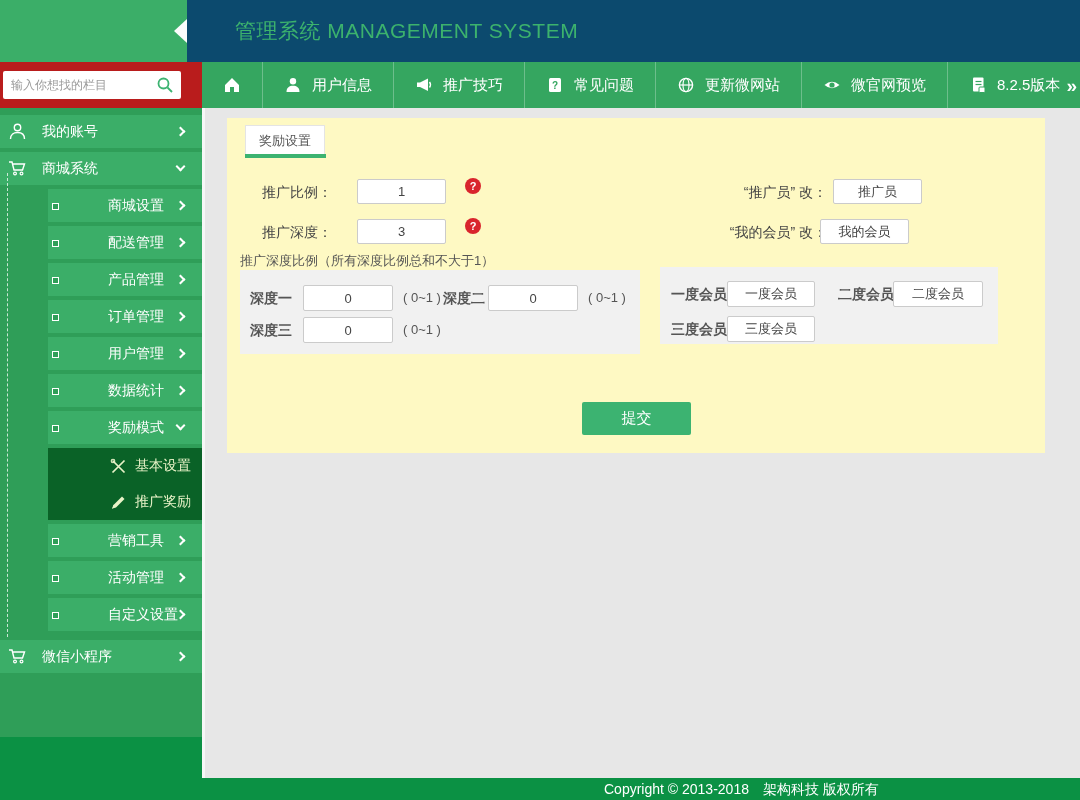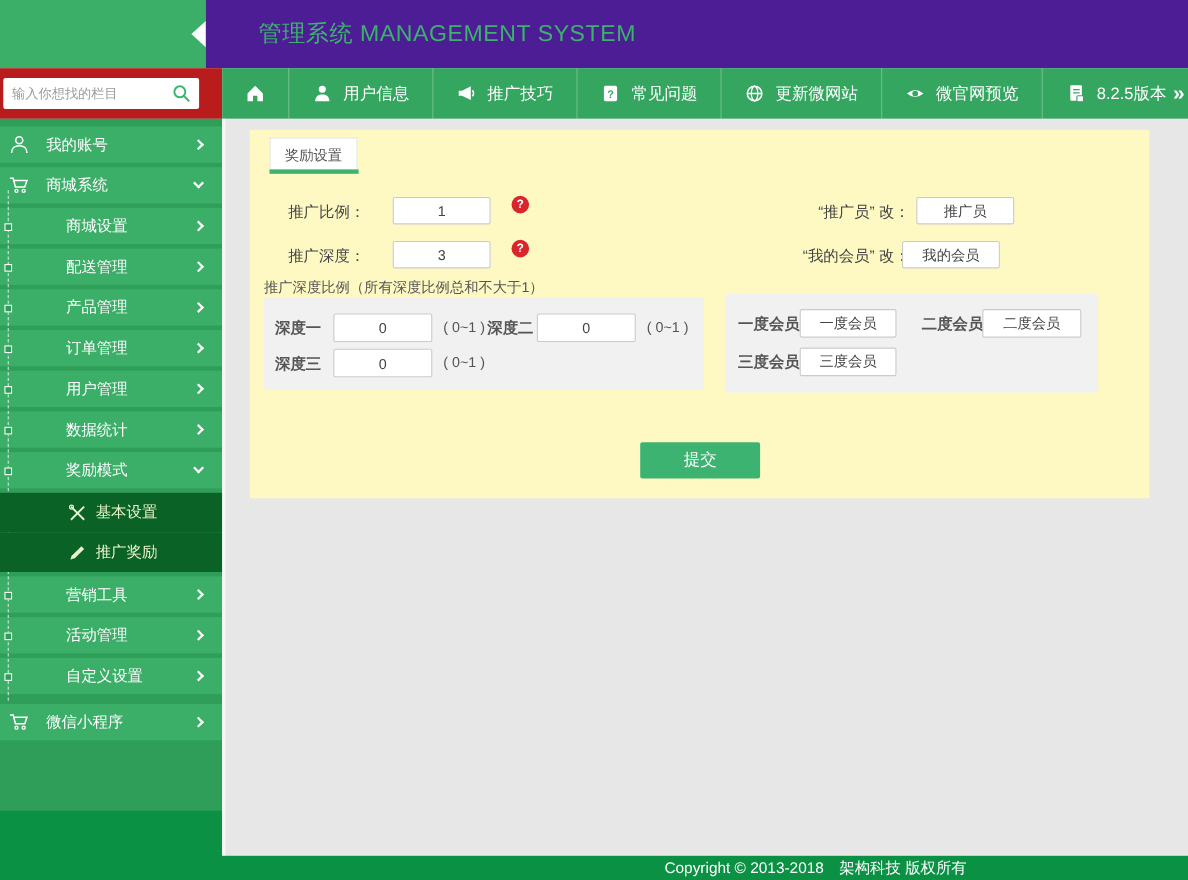--- a/index.html
+++ b/index.html
@@ -3,21 +3,21 @@
 <meta charset="utf-8">
 <style>
   * { box-sizing: border-box; margin: 0; padding: 0; }
   html,body { width:1080px; height:800px; overflow:hidden; }
   body {
     font-family: "Liberation Sans", "DejaVu Sans", sans-serif;
     position: relative; background:#E7E7E7;
   }
   
   .header-block { position:absolute; left:0; top:0; width:187px; height:62px; background:#3BAE68; }
-  .header { position:absolute; left:187px; top:0; right:0; height:62px; background:#4c1d95; }
+  .header { position:absolute; left:187px; top:0; right:0; height:62px; background:#0c4a6e; }
   .header::before { content:""; position:absolute; left:-13px; top:50%; margin-top:-12px;
     border:12px solid transparent; border-right:13px solid #FCFCFC; border-left:0; }
   .header-title { position:absolute; left:48px; top:0; line-height:62px; font-size:21px; color:#3CB26D; letter-spacing:.5px; }
 
   
   .search-cell { position:absolute; left:0; top:62px; width:202px; height:46px; background:#b91c1c; }
   .search-box { position:absolute; left:3px; top:9px; width:178px; height:28px; background:#fff; border-radius:2px; }
   .search-input { position:absolute; left:8px; top:1px; width:138px; height:26px; border:0; outline:0; font-size:12px; color:#666; background:transparent; }
   .search-input::placeholder { color:#9a9a9a; }
   .search-icon { position:absolute; right:7px; top:5px; width:18px; height:18px; }
@@ -34,21 +34,21 @@
   .s-item { position:relative; height:33px; margin-bottom:4px; background:#3BAE68; color:#fff;
     font-size:14px; display:flex; align-items:center; cursor:pointer; }
   .s-item.first { margin-top:7px; }
   .s-item .s-icon { position:absolute; left:8px; top:7px; width:19px; height:19px; }
   .s-item.lv1 .s-label { padding-left:42px; }
   .s-item.lv2 .s-label { padding-left:60px; }
   .s-item .chev { position:absolute; right:18px; top:13px; width:7px; height:7px;
     border-top:2px solid #fff; border-right:2px solid #fff; }
   .chev.right { transform:rotate(45deg); }
   .chev.down  { transform:rotate(135deg); top:11px; }
-  .submenu-group { position:relative; }
+  .submenu-group { position:relative;padding-left:48px; }
   .submenu-group::after { content:""; position:absolute; left:7px; top:-16px; bottom:-6px;
     border-left:1px dashed rgba(255,255,255,.75); }
   .s-item.lv2::before { content:""; position:absolute; z-index:1; left:4px; top:14px; width:5px; height:5px;
     border:1px solid #fff; background:#2F9E58; }
   .s-item.active { z-index:1; height:36px; margin:0; background:#0A6227; color:#E9F3C8; }
   .s-item.active::before { display:none; }
   .s-item.active .s-icon { position:static; margin:0 8px 0 62px; width:17px; height:17px; }
   .s-item.active .s-label { padding:0; }
   .s-item.active.a1 { margin-top:4px; }
   .s-item.wechat { margin-top:9px; }
@@ -296,21 +296,21 @@
       <input class="f-input" style="left: 63px; top: 47px;" value="0">
       <div class="b-range" style="left:163px; top:47px;">( 0~1 )</div>
     </div>
 
     <div class="f-label" style="left:460px; top:62px; width:140px;">“推广员” 改：</div>
     <input class="f-input" style="left: 606px; top: 61px;" value="推广员">
 
     <div class="f-label" style="left:460px; top:102px; width:140px;">“我的会员” 改：</div>
     <input class="f-input" style="left: 593px; top: 101px;" value="我的会员">
 
-    <div class="gbox" style="left:433px; top:149px; width:338px; height:90px;">
+    <div class="gbox" style="left:433px; top:149px; width:338px; height:77px;">
       <div class="b-label" style="left:11px; top:14px;">一度会员</div>
       <input class="f-input" style="left: 67px; top: 14px; width: 88px;" value="一度会员">
       <div class="b-label" style="left:178px; top:14px;">二度会员</div>
       <input class="f-input" style="left: 233px; top: 14px; width: 90px;" value="二度会员">
       <div class="b-label" style="left:11px; top:49px;">三度会员</div>
       <input class="f-input" style="left: 67px; top: 49px; width: 88px;" value="三度会员">
     </div>
 
     <button class="submit-btn">提交</button>
   </div>

